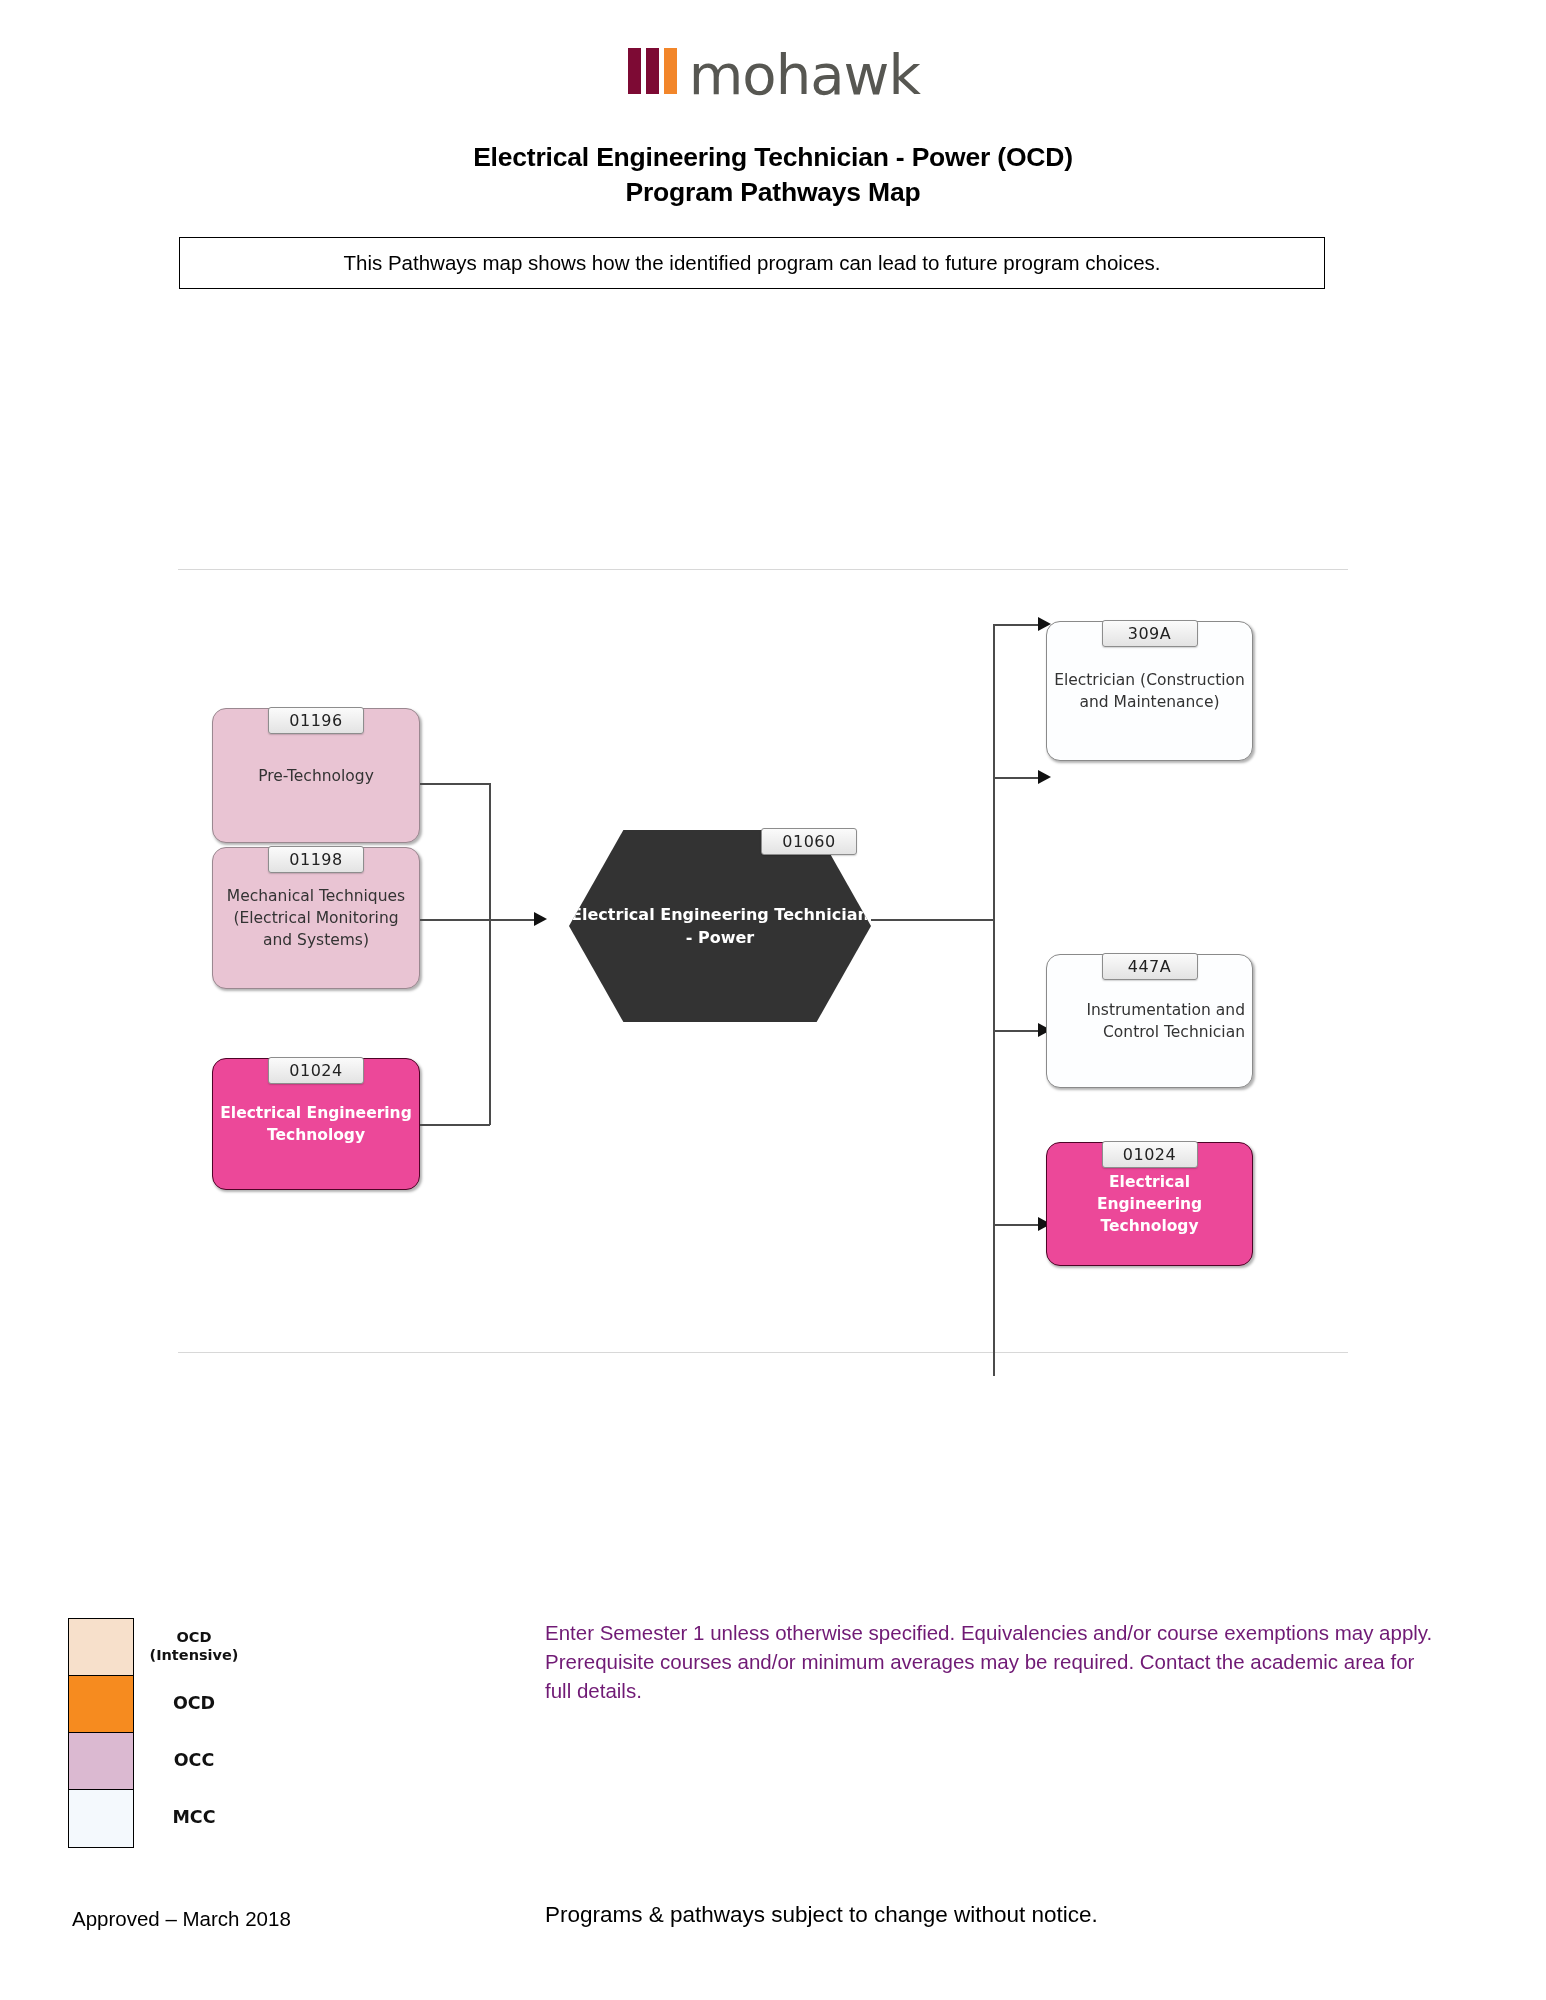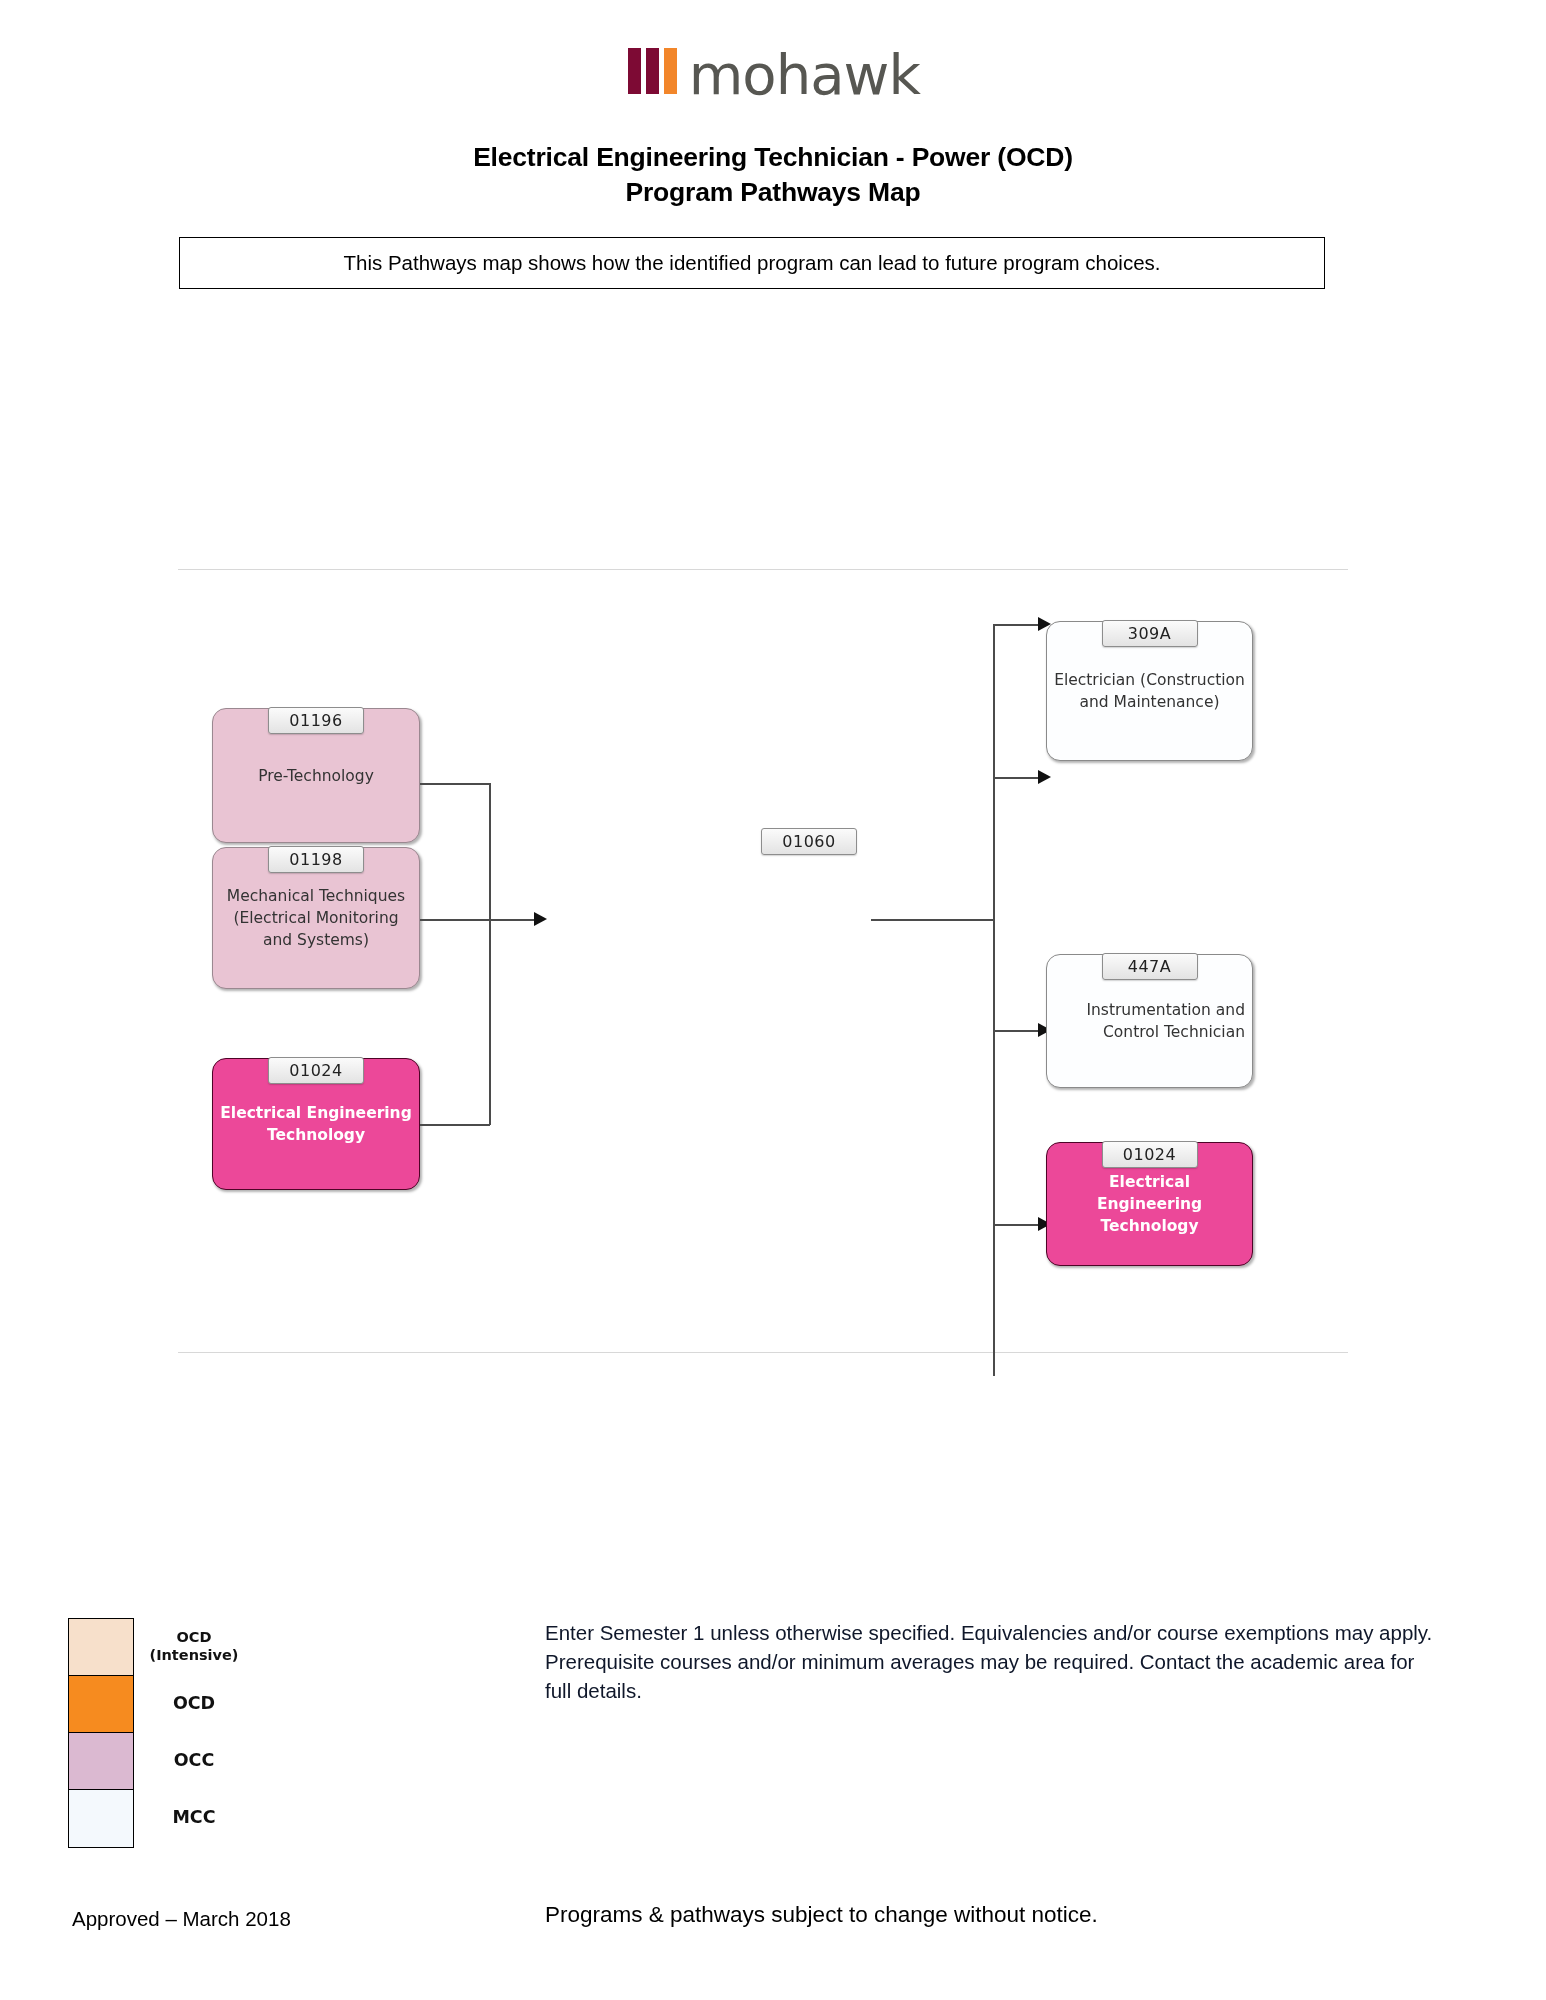--- a/index.html
+++ b/index.html
@@ -136,21 +136,21 @@
   }
   .legend-label.two { line-height:1.18; }
   .legend-label.small { font-size:14.5px; }
   .legend-col.left .legend-labels { width:118px; }
   .legend-col.right .legend-labels { width:120px; }
   .legend-col.right { margin-left:12px;font-weight:bold; }
 
   
   .note {
     position:absolute; left:545px; top:1618px; width:900px;
-    font-size:20.5px; line-height:1.42; color:#0f172a;
+    font-size:20.5px; line-height:1.42; color:#701a75;
   }
 
   
   .footer-left {
     position:absolute; left:72px; top:1907px; font-size:20.5px;
   }
   .footer-center {
     position:absolute; left:545px; top:1902px; font-size:22.5px;
   }
 </style>
@@ -197,20 +197,23 @@
     <div class="node-label">Electrical Engineering Technology</div>
   </div>
 
   <div class="conn h" style="left:420px; top:353px; width:70px;"></div>
   <div class="conn h" style="left:420px; top:489px; width:70px;"></div>
   <div class="conn h" style="left:420px; top:694px; width:70px;"></div>
   <div class="conn v" style="left:489px; top:353px; height:342px;"></div>
   <div class="conn h" style="left:489px; top:489px; width:47px;"></div>
   <div class="arrow" style="left:534px; top:482px;"></div>
 
+  <div class="hexnode" style="left:569px; top:400px; width:302px; height:192px;">
+    <div class="node-label">Electrical Engineering Technician - Power</div>
+  </div>
   <div class="code-badge" style="left:720px; top:398px; transform:none;margin-left:41px;">01060</div>
 
   <div class="conn h" style="left:871px; top:489px; width:124px;"></div>
   <div class="conn v" style="left:993px; top:194px; height:752px;"></div>
 
   <div class="conn h" style="left:993px; top:194px; width:47px;"></div>
   <div class="arrow" style="left:1038px; top:187px;"></div>
 
   <div class="conn h" style="left:993px; top:347px; width:47px;"></div>
   <div class="arrow" style="left:1038px; top:340px;"></div>

